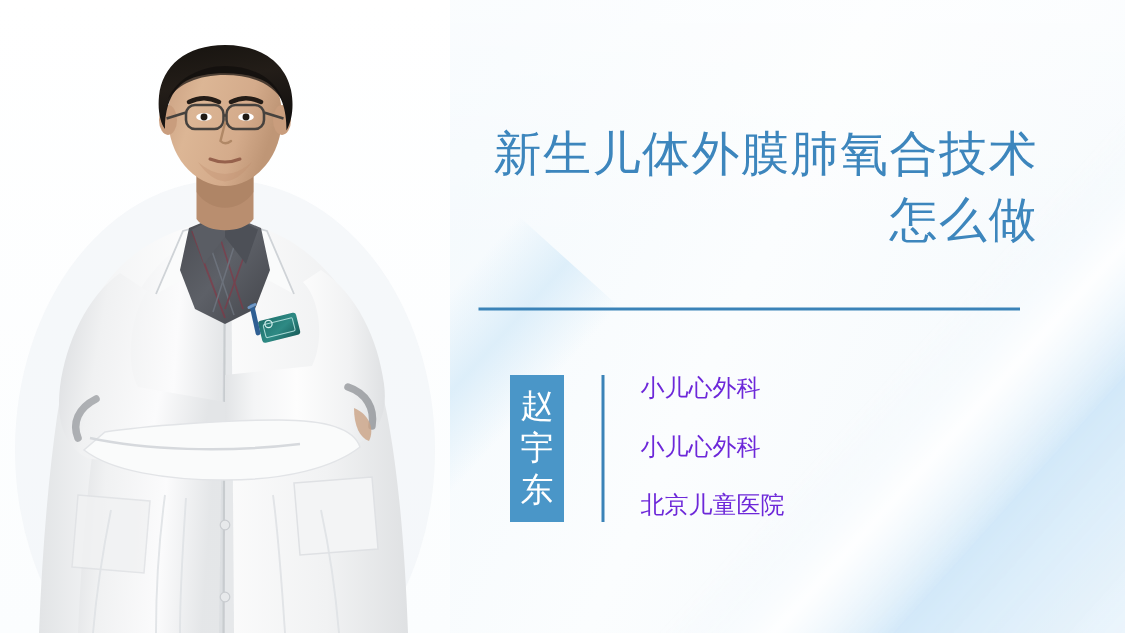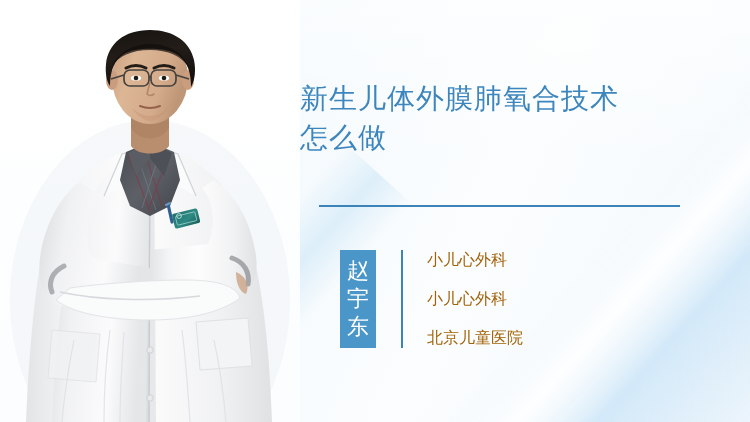--- a/index.html
+++ b/index.html
@@ -78,23 +78,23 @@
     top: 0;
     width: 450px;
     height: 422px;
   }
 
   .title {
     position: absolute;
     left: 0;
     top: 80px;
     width: 392px;
-    text-align: left;
+    text-align: right;
     color: #3d86bd;
-    font-size: 28px;
+    font-size: 32px;
     line-height: 1.38;
     letter-spacing: 1px;
     font-weight: 400;
     white-space: pre-line;
   }
 
   .divider {
     position: absolute;
     left: 19px;
     top: 205px;
@@ -127,21 +127,21 @@
     width: 2px;
     height: 98px;
     background: #3b83b8;
     margin-left: 25px;
     margin-top: 0px;
   }
 
   .meta {
     margin-left: 24px;
     margin-top: 2px;
-    color: #a16207;
+    color: #6d28d9;
     font-size: 16px;
     line-height: 1;
   }
   .meta div { margin-bottom: 23px; }
   .meta div:last-child { margin-bottom: 16px; }
 </style>
 </head>
 <body>
 
 <div class="card">

